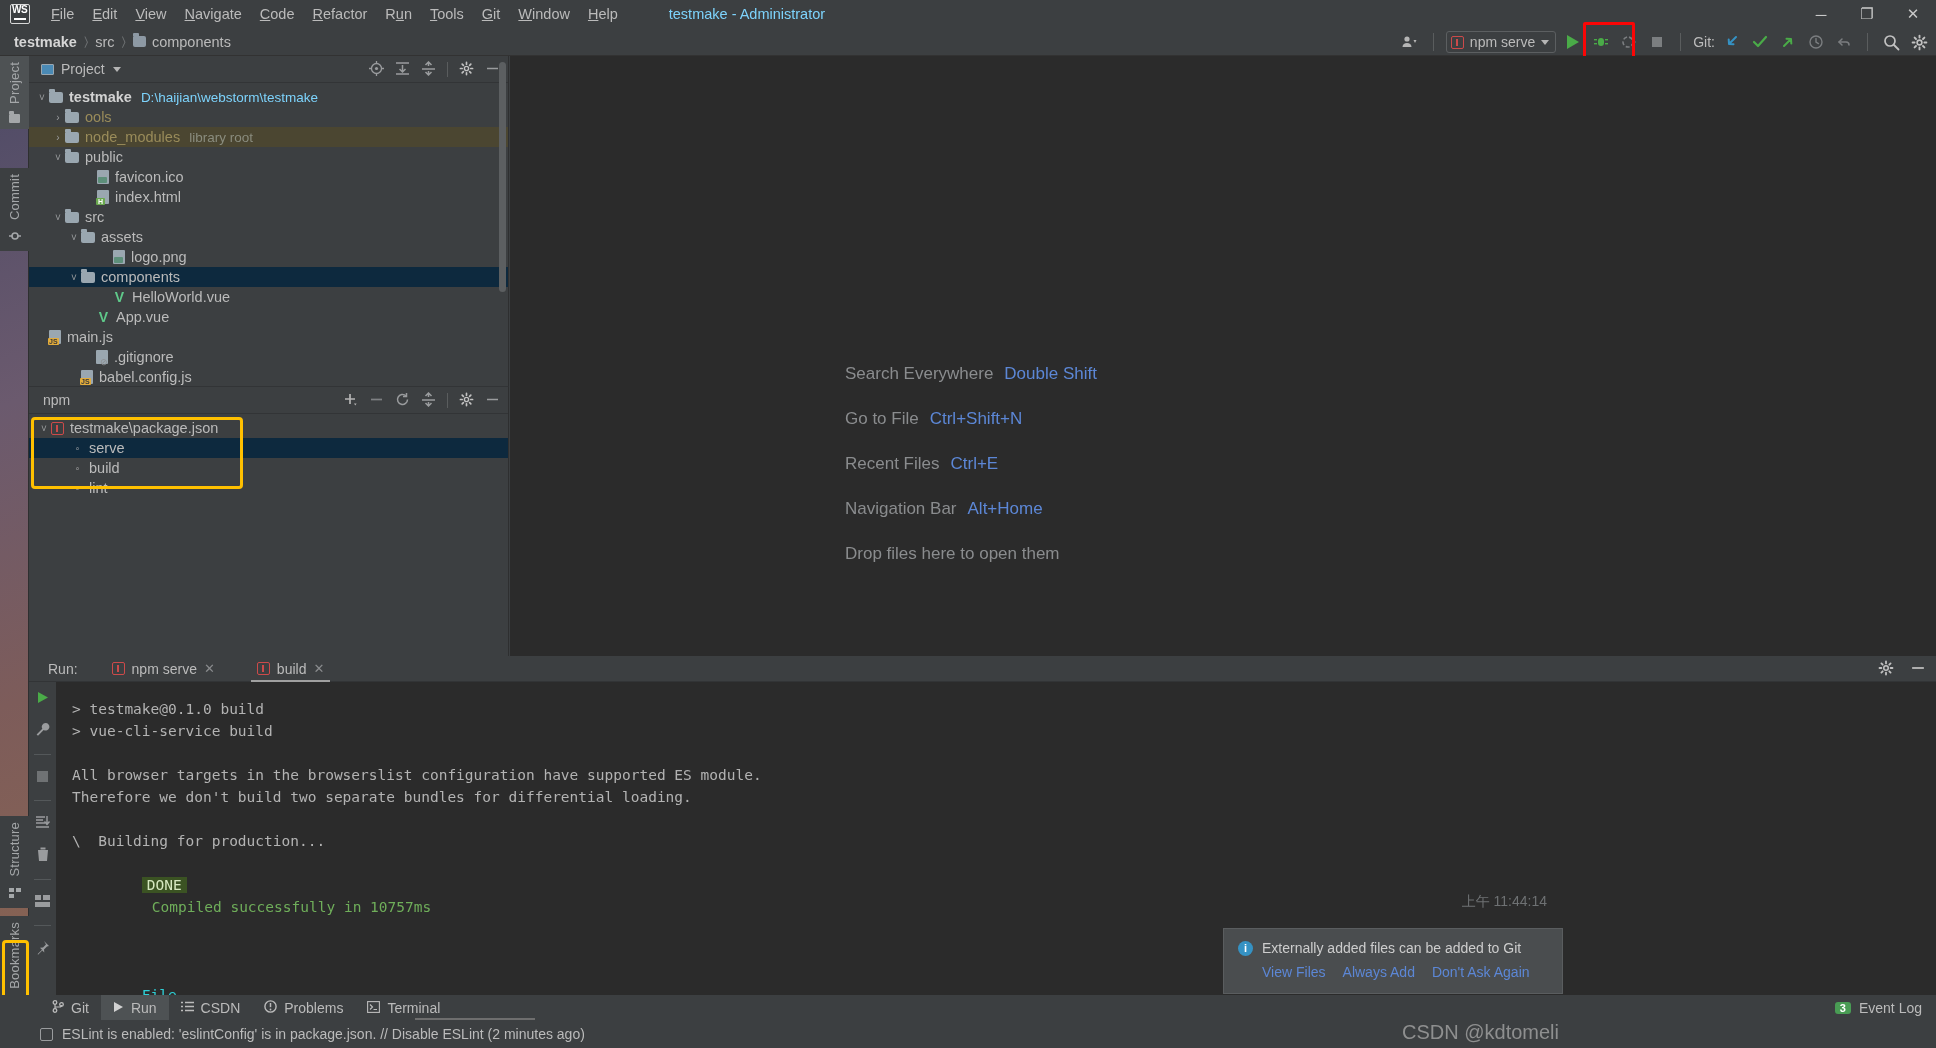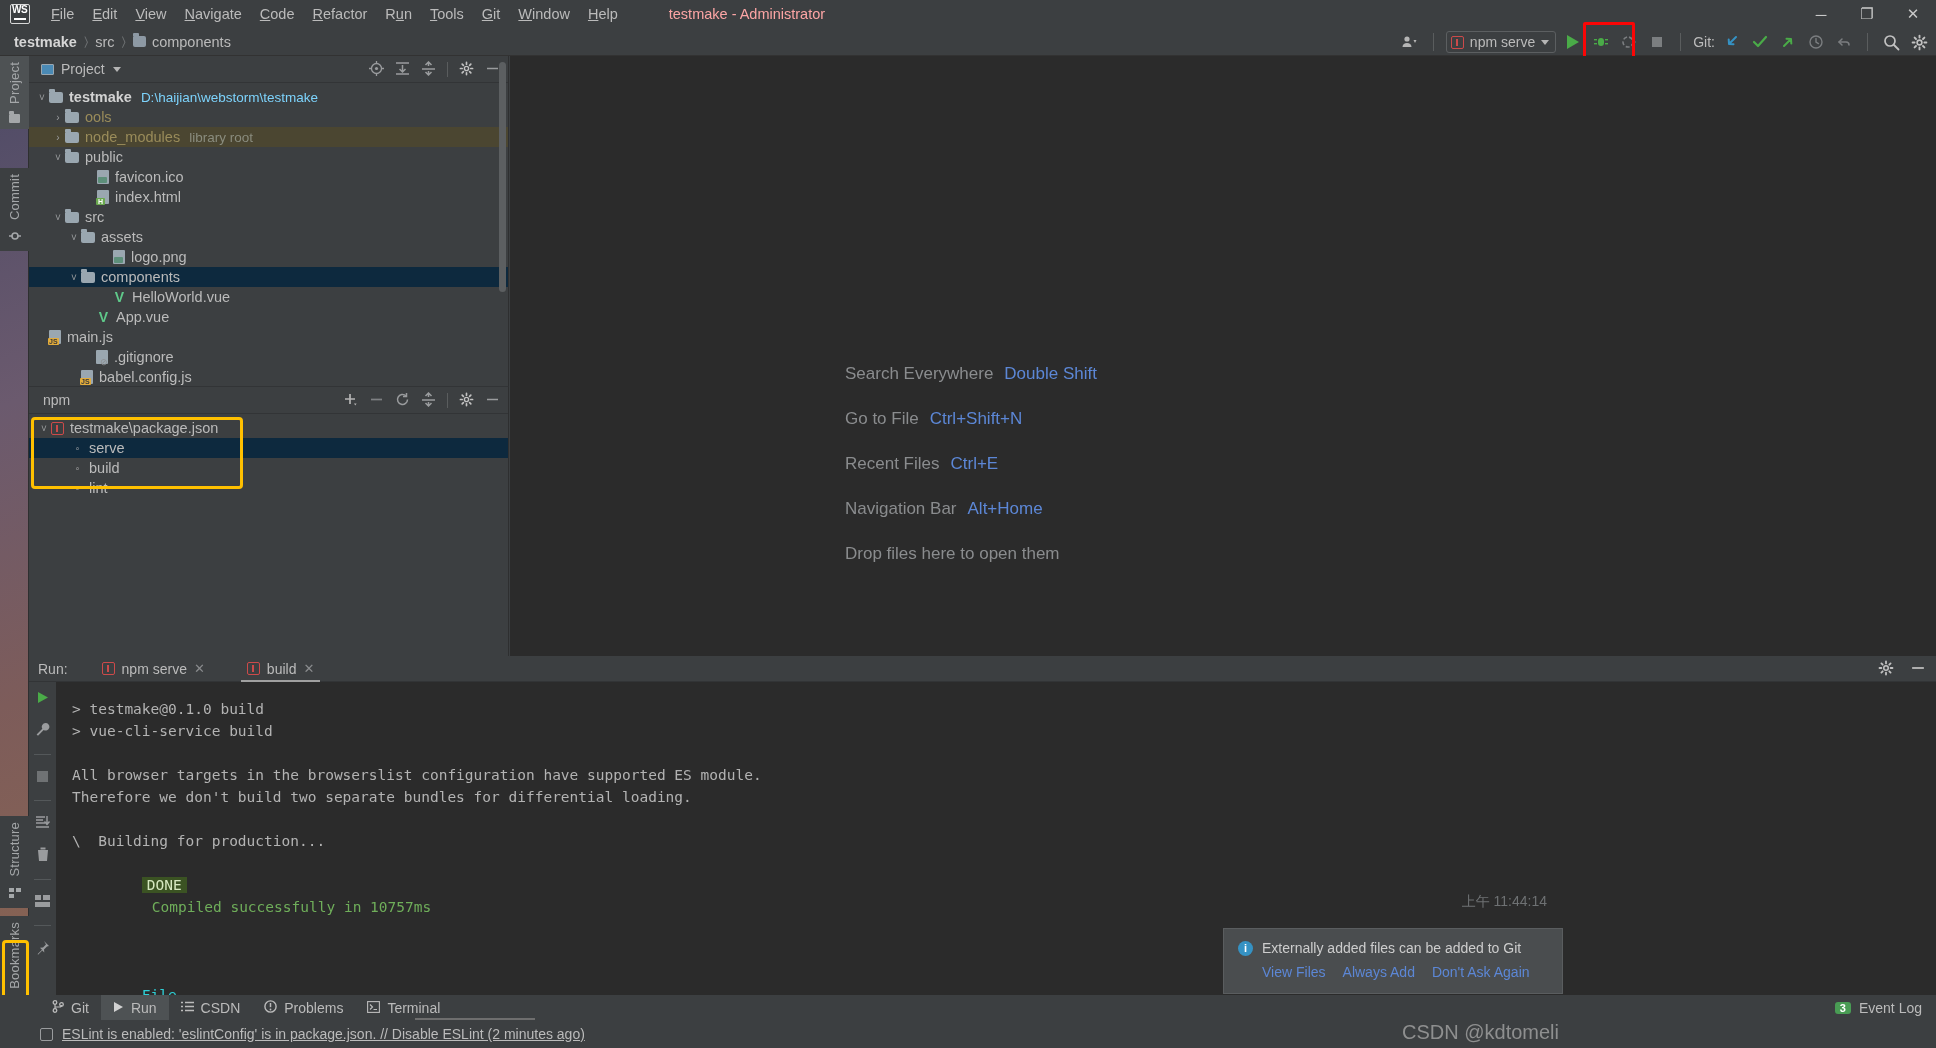--- a/index.html
+++ b/index.html
@@ -30,21 +30,21 @@
   }
   .ws-logo:before {
     content: ""; position: absolute; left: 3px; bottom: 3px; width: 12px; height: 2px;
     background: #ffffff;
   }
   .menu-item {
     padding: 3px 9px; font-size: 14.5px; color: #bbbbbb; cursor: default; white-space: nowrap;
   }
   .menu-item u { text-decoration: underline; }
   .title-text {
-    margin-left: 42px; font-size: 14.5px; color: #fca5a5; white-space: nowrap;
+    margin-left: 42px; font-size: 14.5px; color: #7dd3fc; white-space: nowrap;
   }
   .win-controls {
     position: absolute; right: 0; top: 0; height: 28px; display: flex; align-items: center;
   }
   .win-btn {
     width: 46px; height: 28px; display: flex; align-items: center; justify-content: center;
     color: #c9c9c9; font-size: 15px;
   }
 
   
@@ -185,21 +185,21 @@
   .hints { position: absolute; left: 335px; top: 308px; }
   .hint-row { display:flex; align-items:center; margin-bottom: 25px; font-size: 17px; color: #8a8c8e; }
   .hint-key { color: #5c87d6; margin-left: 11px; }
 
   
   .runpanel {
     position: absolute; left: 29px; top: 656px; width: 1907px; height: 350px;
     background: #3c3f41;
   }
   .run-tabs {
-    height: 26px; display: flex; align-items: center; padding-left: 9px; gap: 0px;
+    height: 26px; display: flex; align-items: center; padding-left: 19px; gap: 0px;
     border-bottom: 1px solid #323436; position: relative;
   }
   .run-label { font-size: 14px; color: #bbbbbb; margin-right: 24px; }
   .run-tab {
     display:flex; align-items:center; gap:7px; padding: 0 10px; height: 26px;
     font-size: 14px; color:#bbbbbb; position: relative;
   }
   .run-tab.active:after {
     content:""; position:absolute; left:4px; right:4px; bottom:0; height:2px; background:#a0a0a0;
   }
@@ -256,21 +256,21 @@
   }
   .bb-item.active { background: #4e5254; }
   .bb-right { position: absolute; right: 14px; display:flex; align-items:center; gap: 8px; font-size: 14px;}
   .badge-green {
     background: #499c54; color: #fff; border-radius: 3px; font-size: 11px;
     padding: 0px 5px; font-weight: bold;
   }
   .statusbar {
     position: absolute; left: 0; bottom: 0; width: 1936px; height: 28px;
     background: #3c3f41; display: flex; align-items: center; padding-left: 40px; gap: 9px;
-    font-size: 14px; color: #bbbbbb; text-decoration: underline;
+    font-size: 14px; color: #bbbbbb;
   }
   .sb-ico { width:13px;height:13px;border:1.4px solid #9a9c9e;border-radius:2px; }
   .watermark {
     position: absolute; right: 14px; bottom: 4px; font-size: 20px;
     color: #9d9d9d; opacity: .85; font-family: "Liberation Sans", sans-serif;
   }
   .bot-hscroll {
     position: absolute; left: 415px; bottom: 25px; width: 120px; height: 5px;
     background: #6e6e6e;
   }

